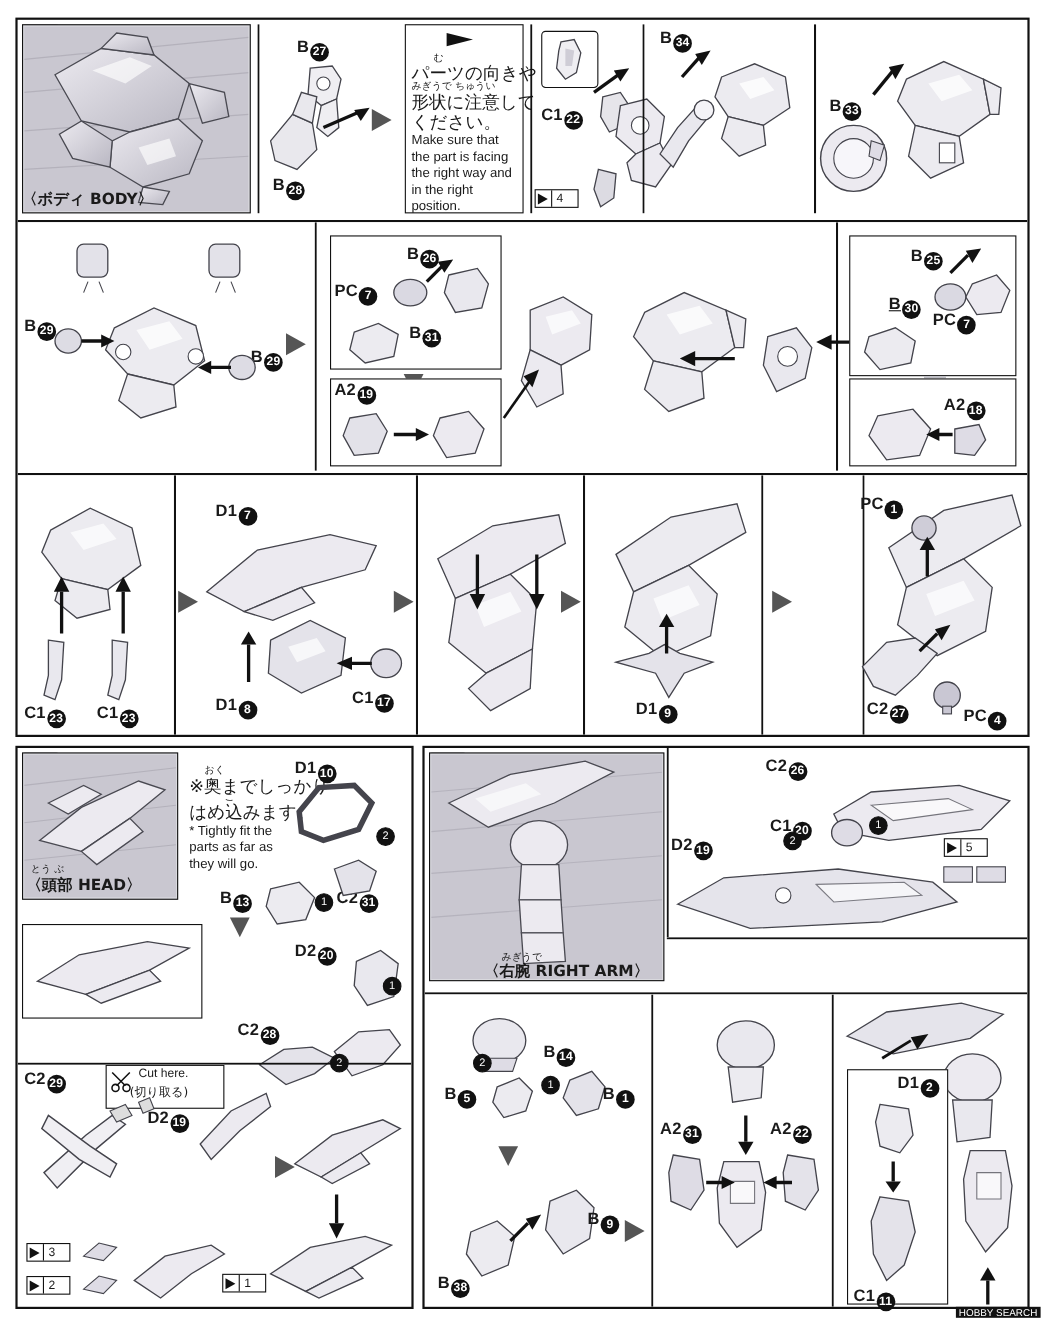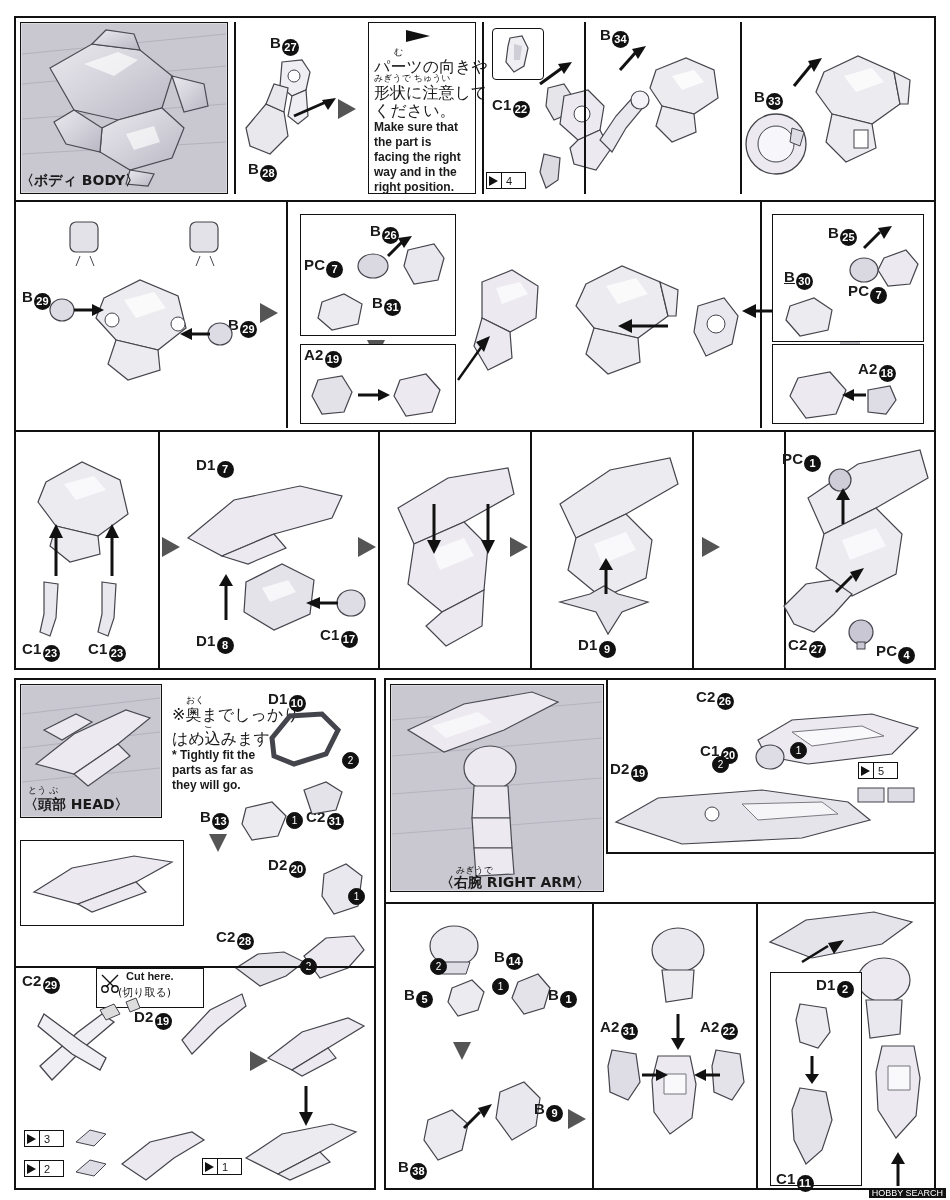--- a/index.html
+++ b/index.html
@@ -30,21 +30,21 @@
           align-items:center;height:17px;box-sizing:border-box;}
   .cutbox .tri{width:0;height:0;border-left:9px solid #111;border-top:5px solid transparent;
                border-bottom:5px solid transparent;margin:0 3px 0 2px;}
   .cutbox .n{font-size:11px;border-left:1px solid #111;padding:0 4px;height:100%;
              display:flex;align-items:center;}
 
   
   .ar{position:absolute;}
   .bigarrow{position:absolute;}
   .jp{position:absolute;font-size:16px;line-height:1.35;font-family:"DejaVu Sans",sans-serif;}
-  .en{position:absolute;font-size:12px;line-height:1.25;font-weight:bold;}
+  .en{position:absolute;font-size:12px;line-height:1.25;}
   .cap{position:absolute;font-size:14px;font-weight:bold;font-family:"DejaVu Sans",sans-serif;}
   .capsm{position:absolute;font-size:9px;font-family:"DejaVu Sans",sans-serif;}
 
   
   .art{position:absolute;}
   .art svg{display:block;}
 
   .hs{position:absolute;right:4px;bottom:2px;font-size:9px;color:#444;}
   .hs .b{background:#111;color:#fff;padding:0 3px;}
 </style>
@@ -450,21 +450,21 @@
     <svg width="44" height="44">
         <path d="M8 12 L30 4 L42 18 L34 38 L12 40 L2 24 Z" fill="#eceaf0" stroke="#44444c" stroke-width="1.2"></path>
       </svg>
   </div>
   <div class="ar" style="left:862px;top:224px;">
     <svg width="34" height="28">
         <path d="M2 24 L18 8" stroke="#111" stroke-width="3"></path>
         <path d="M30 2 L16 4 L22 15 Z" fill="#111"></path>
       </svg>
   </div>
-  <div class="tag" style="left:784px;top:268px;text-decoration:underline;">
+  <div class="tag" style="left:808px;top:268px;text-decoration:underline;">
     <span class="code">B</span><span class="circ">30</span>
   </div>
   <div class="art" style="left:848px;top:256px;">
     <svg width="32" height="28">
         <ellipse cx="16" cy="14" rx="14" ry="12" fill="#dad9e2" stroke="#44444c" stroke-width="1.2"></ellipse>
       </svg>
   </div>
   <div class="tag" style="left:848px;top:282px;">
     <span class="code">PC</span><span class="circ">7</span>
   </div>

